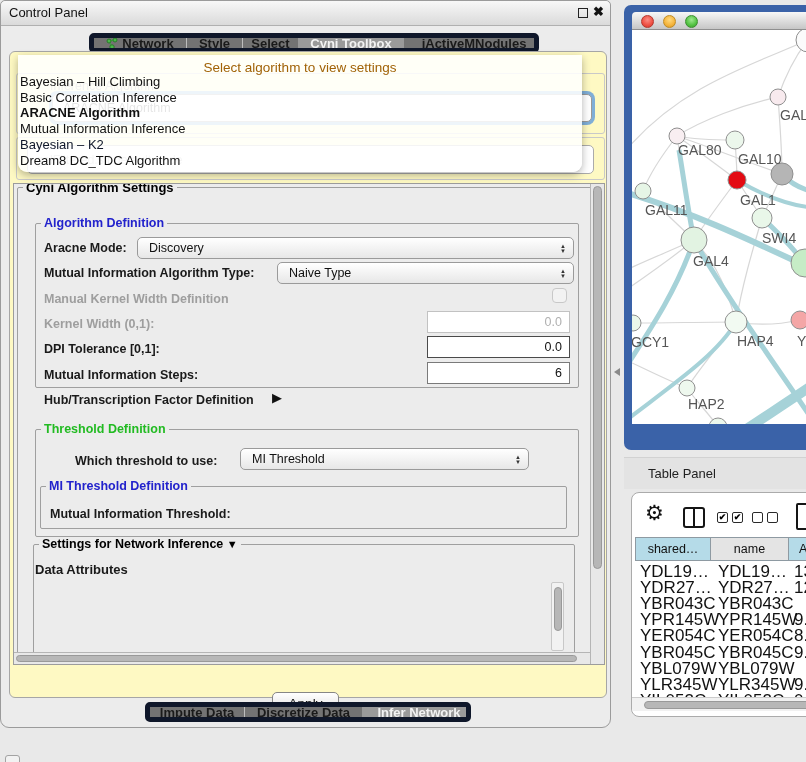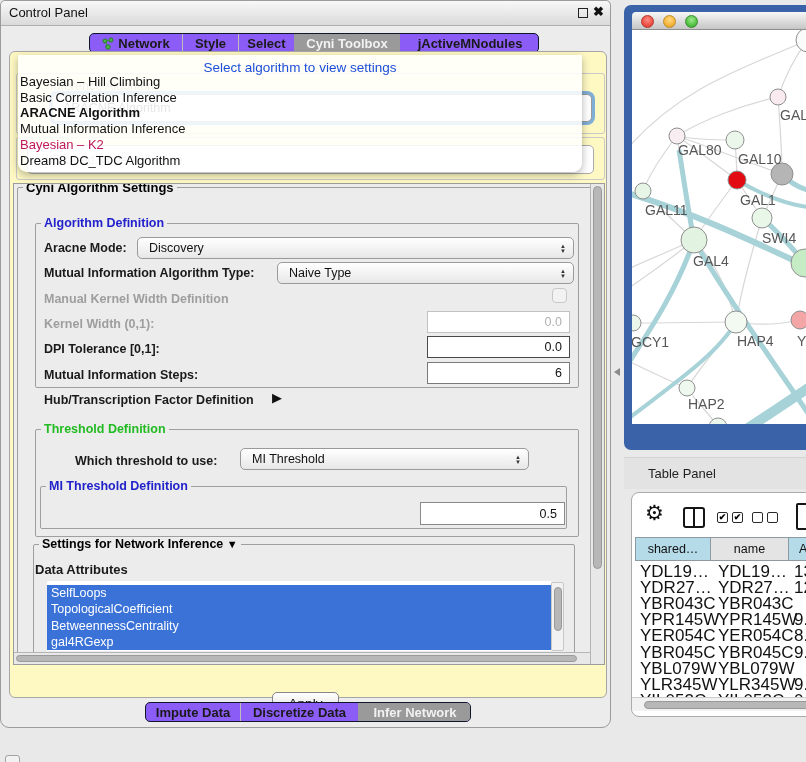--- a/index.html
+++ b/index.html
@@ -7,21 +7,21 @@
 body{font-family:"Liberation Sans",sans-serif;background:#e9e9e9;position:relative}
 #root{position:absolute;left:0;top:0;width:806px;height:762px;overflow:hidden}
 .abs{position:absolute}
 .lbl{position:absolute;font-size:12.5px;font-weight:bold;color:#1a1a1a;white-space:nowrap}
 .lbl.dis{color:#9e9e9e}
 .combo{position:absolute;background:linear-gradient(#ffffff,#e7e7e7);border:1px solid #9a9a9a;border-radius:5px;font-size:12.5px;color:#111;display:flex;align-items:center;padding-left:11px;white-space:nowrap}
 .combo .arr{position:absolute;right:7px;top:50%;transform:translateY(-50%);display:flex;flex-direction:column;align-items:center;color:#333;font-size:6px;line-height:4.5px;letter-spacing:0}
 .tinput{position:absolute;background:#fff;border:1px solid #c2c2c2;font-size:12.5px;color:#111;display:flex;align-items:center;justify-content:flex-end;padding-right:7px}
 .fieldset{position:absolute;border:1px solid #9f9f9f;border-radius:2px}
 .ftitle{position:absolute;top:-8px;left:5px;background:#ececec;padding:0 3px;font-size:12.5px;font-weight:bold;white-space:nowrap}
-.tabgroup{position:absolute;display:flex;border:1px solid #0f172a;border-radius:5px;background:#8b5cf6;overflow:hidden}
+.tabgroup{position:absolute;display:flex;border:5px solid #0f172a;border-radius:5px;background:#737373;overflow:hidden}
 .tab{height:100%;display:flex;align-items:center;justify-content:center;font-size:13px;font-weight:bold;color:#1a1a1a;position:relative}
 .tab.sep{border-left:1px solid #bdbdbd}
 .tab.sel{background:#9a9a9a;color:#f2f2f2;border-left:none}
 .thumbv{position:absolute;background:#b7b7b7;border:1px solid #999;border-radius:5px}
 .track{position:absolute;background:#e8e8e8}
 .listitem{position:absolute;left:0;width:100%;background:#3a72d8;color:#fff;font-size:12.5px;display:flex;align-items:center;padding-left:4px}
 .cell{position:absolute;font-size:17px;color:#111;white-space:nowrap}
 .hcell{position:absolute;top:0;height:100%;border:1px solid #8e9aa2;display:flex;align-items:center;justify-content:center;font-size:12.5px;color:#111}
 svg text{font-family:"Liberation Sans",sans-serif}
 </style>
@@ -115,44 +115,26 @@
           <span class="ftitle" style="color:#22bb22;">Threshold Definition</span>
         </div>
         <span class="lbl" style="left:61px;top:270px;">Which threshold to use:</span>
         <div class="combo" style="left:226px;top:264px;width:289px;height:22px;">
           <span>MI Threshold</span>
           <span class="arr">▲<br>▼</span>
         </div>
         <div class="fieldset" style="left:26px;top:302px;width:527px;height:43px;">
           <span class="ftitle" style="color:#2222cc;">MI Threshold Definition</span>
         </div>
-        <div class="tinput" style="left:406px;top:318px;width:145px;height:23px;border:1px solid #8a8a8a;">
-          <span>0.5</span>
-        </div>
+        <span class="lbl" style="left:36px;top:323px;">Mutual Information Threshold:</span>
 
         <div class="fieldset" style="left:19px;top:360px;width:542px;height:130px;">
           <span class="ftitle"><span>Settings for Network Inference</span> <span style="font-size:11px;">▼</span></span>
         </div>
         <span class="lbl" style="left:21px;top:378px;font-size:13px;">Data Attributes</span>
-        <div class="abs" style="left:33px;top:397px;width:504px;height:70px;background:#fff;overflow:hidden;">
-          <div id="attrList">
-              <div class="listitem" style="top: 4px; height: 16.3px;">
-                <span>SelfLoops</span>
-              </div>
-              <div class="listitem" style="top: 20.3px; height: 16.3px;">
-                <span>TopologicalCoefficient</span>
-              </div>
-              <div class="listitem" style="top: 36.6px; height: 16.3px;">
-                <span>BetweennessCentrality</span>
-              </div>
-              <div class="listitem" style="top: 52.9px; height: 16.3px;">
-                <span>gal4RGexp</span>
-              </div>
-            </div>
-        </div>
         <div class="track" style="left:537px;top:398px;width:13px;height:69px;background:#f2f2f2;border:1px solid #c8c8c8;border-radius:2px;">
           <div class="thumbv" style="left:2px;top:4px;width:8px;height:44px;"></div>
         </div>
 
         <div class="track" style="left:576px;top:0;width:14px;height:480px;border-left:1px solid #b5b5b5;">
           <div class="thumbv" style="left:2px;top:2px;width:9px;height:383px;"></div>
         </div>
         <div class="track" style="left:0;top:468px;width:576px;height:12px;border-top:1px solid #b5b5b5;">
           <div class="thumbv" style="left:2px;top:2px;width:561px;height:7px;border-radius:4px;"></div>
         </div>
@@ -170,27 +152,27 @@
         <div class="tab sep" style="position: absolute; left: 94px; width: 118px; top: 0px; height: 100%;">
           <span>Discretize Data</span>
         </div>
         <div class="tab sel" style="position: absolute; left: 212px; width: 114px; top: 0px; height: 100%;">
           <span>Infer Network</span>
         </div>
       </div>
   </div>
 
   <div class="abs" style="left:18px;top:55px;width:564px;height:117px;background:rgba(255,255,255,0.87);border-radius:0 0 9px 9px;box-shadow:0 3px 9px rgba(0,0,0,0.3);z-index:40;">
-    <div style="position:absolute;left:0;top:5px;width:100%;text-align:center;font-size:13.5px;color:#1d4ed8;">Select algorithm to view settings</div>
+    <div style="position:absolute;left:0;top:5px;width:100%;text-align:center;font-size:13.5px;color:#a16207;">Select algorithm to view settings</div>
     <div id="popupItems">
         <div style="position: absolute; left: 2px; top: 19px; height: 16px; font-size: 13px; white-space: nowrap; color: rgb(17, 17, 17);"><span>Bayesian – Hill Climbing</span></div>
         <div style="position: absolute; left: 2px; top: 34.5px; height: 16px; font-size: 13px; white-space: nowrap; color: rgb(17, 17, 17);"><span>Basic Correlation Inference</span></div>
         <div style="position: absolute; left: 2px; top: 50px; height: 16px; font-size: 13px; white-space: nowrap; color: rgb(17, 17, 17); font-weight: bold;"><span>ARACNE Algorithm</span></div>
         <div style="position: absolute; left: 2px; top: 66px; height: 16px; font-size: 13px; white-space: nowrap; color: rgb(17, 17, 17);"><span>Mutual Information Inference</span></div>
-        <div style="position: absolute; left: 2px; top: 82px; height: 16px; font-size: 13px; white-space: nowrap; color: #be185d;"><span>Bayesian – K2</span></div>
+        <div style="position: absolute; left: 2px; top: 82px; height: 16px; font-size: 13px; white-space: nowrap; color: #0f172a;"><span>Bayesian – K2</span></div>
         <div style="position: absolute; left: 2px; top: 98px; height: 16px; font-size: 13px; white-space: nowrap; color: rgb(17, 17, 17);"><span>Dream8 DC_TDC Algorithm</span></div>
       </div>
   </div>
 
   <div class="abs" style="left:624px;top:5px;width:190px;height:445px;background:#3a62a8;border-radius:7px 0 0 7px;">
     <div class="abs" style="left:8px;top:7px;width:182px;height:18px;background:linear-gradient(#f7f7f7,#c6c6c6);border-bottom:1px solid #8f8f8f;border-radius:4px 0 0 0;">
       <span class="abs" style="left:9px;top:2.5px;width:13px;height:13px;border-radius:50%;background:radial-gradient(circle at 50% 35%,#fb8d84,#ee4f42 60%,#c93a30);border:0.5px solid #b5362c;"></span>
       <span class="abs" style="left:31px;top:2.5px;width:13px;height:13px;border-radius:50%;background:radial-gradient(circle at 50% 35%,#ffd97e,#f5b43c 60%,#d29327);border:0.5px solid #c08c24;"></span>
       <span class="abs" style="left:53px;top:2.5px;width:13px;height:13px;border-radius:50%;background:radial-gradient(circle at 50% 35%,#9fe88f,#52c242 60%,#3d9a30);border:0.5px solid #3c8f31;"></span>
     </div>

